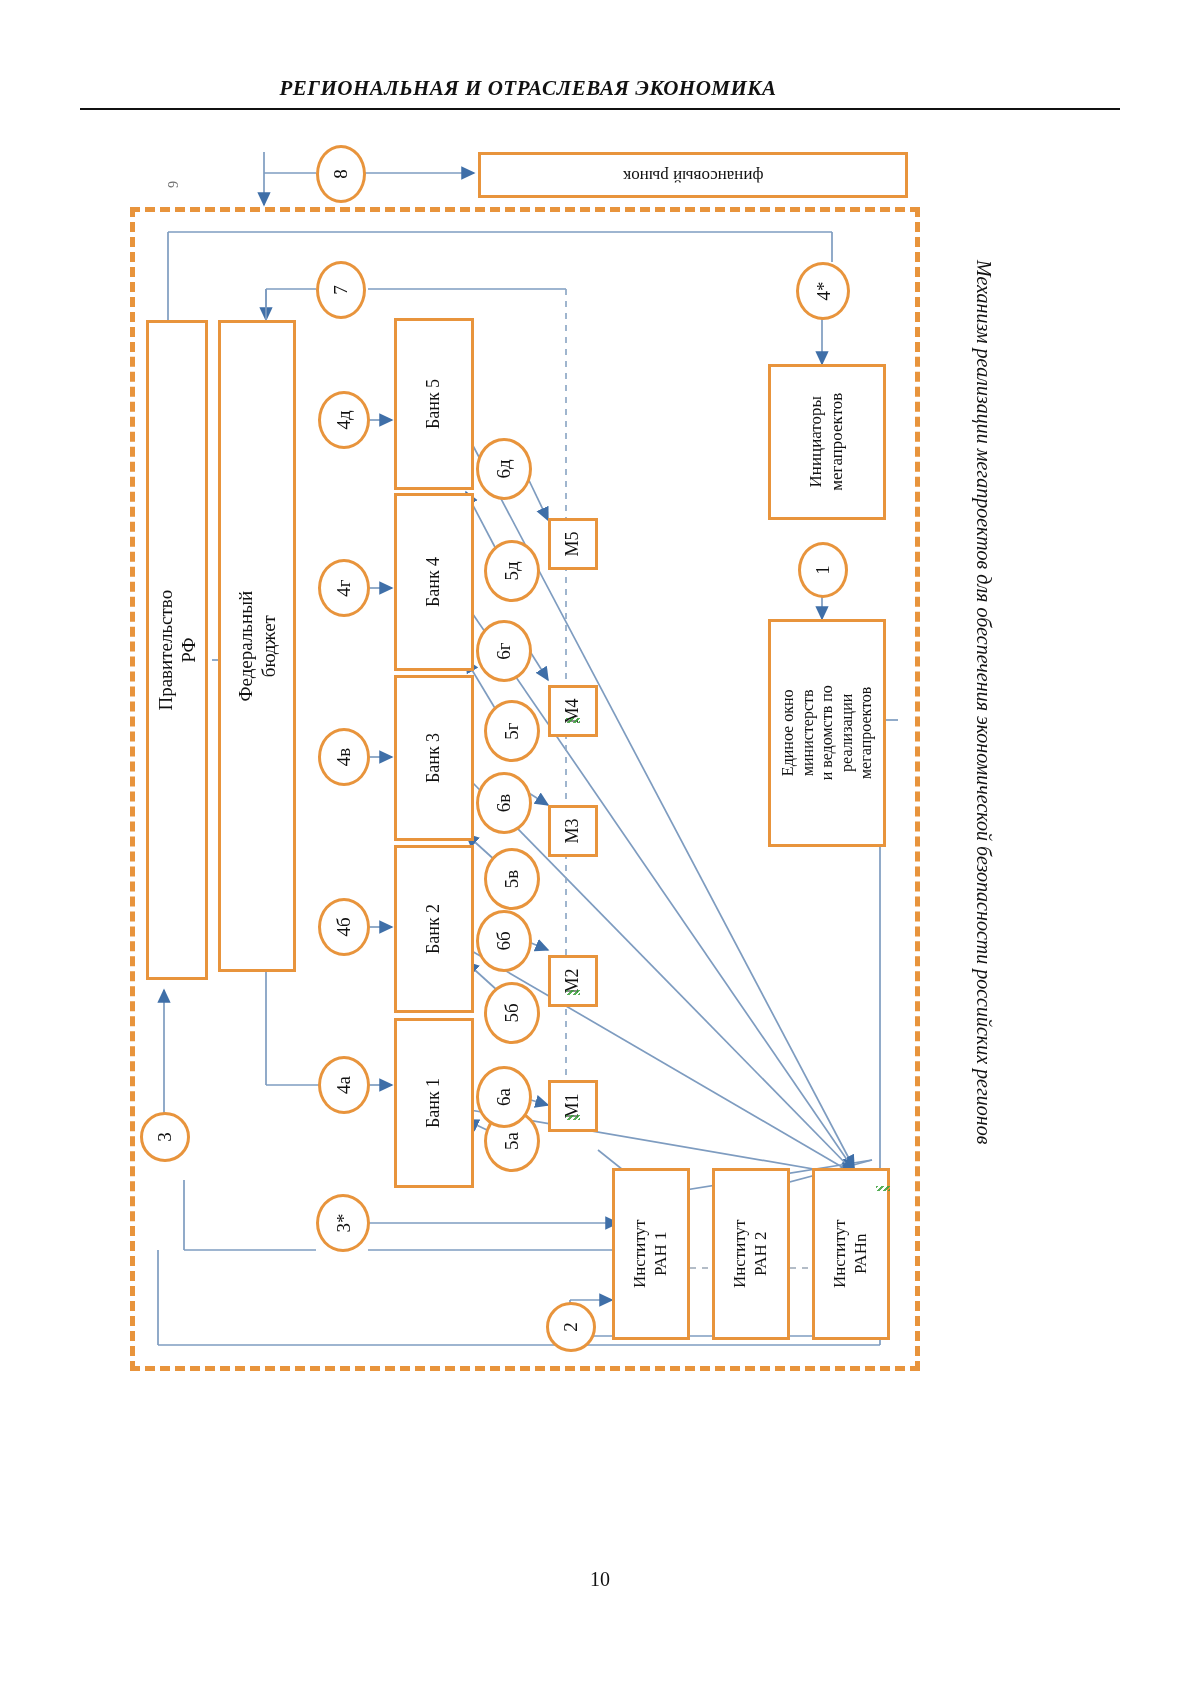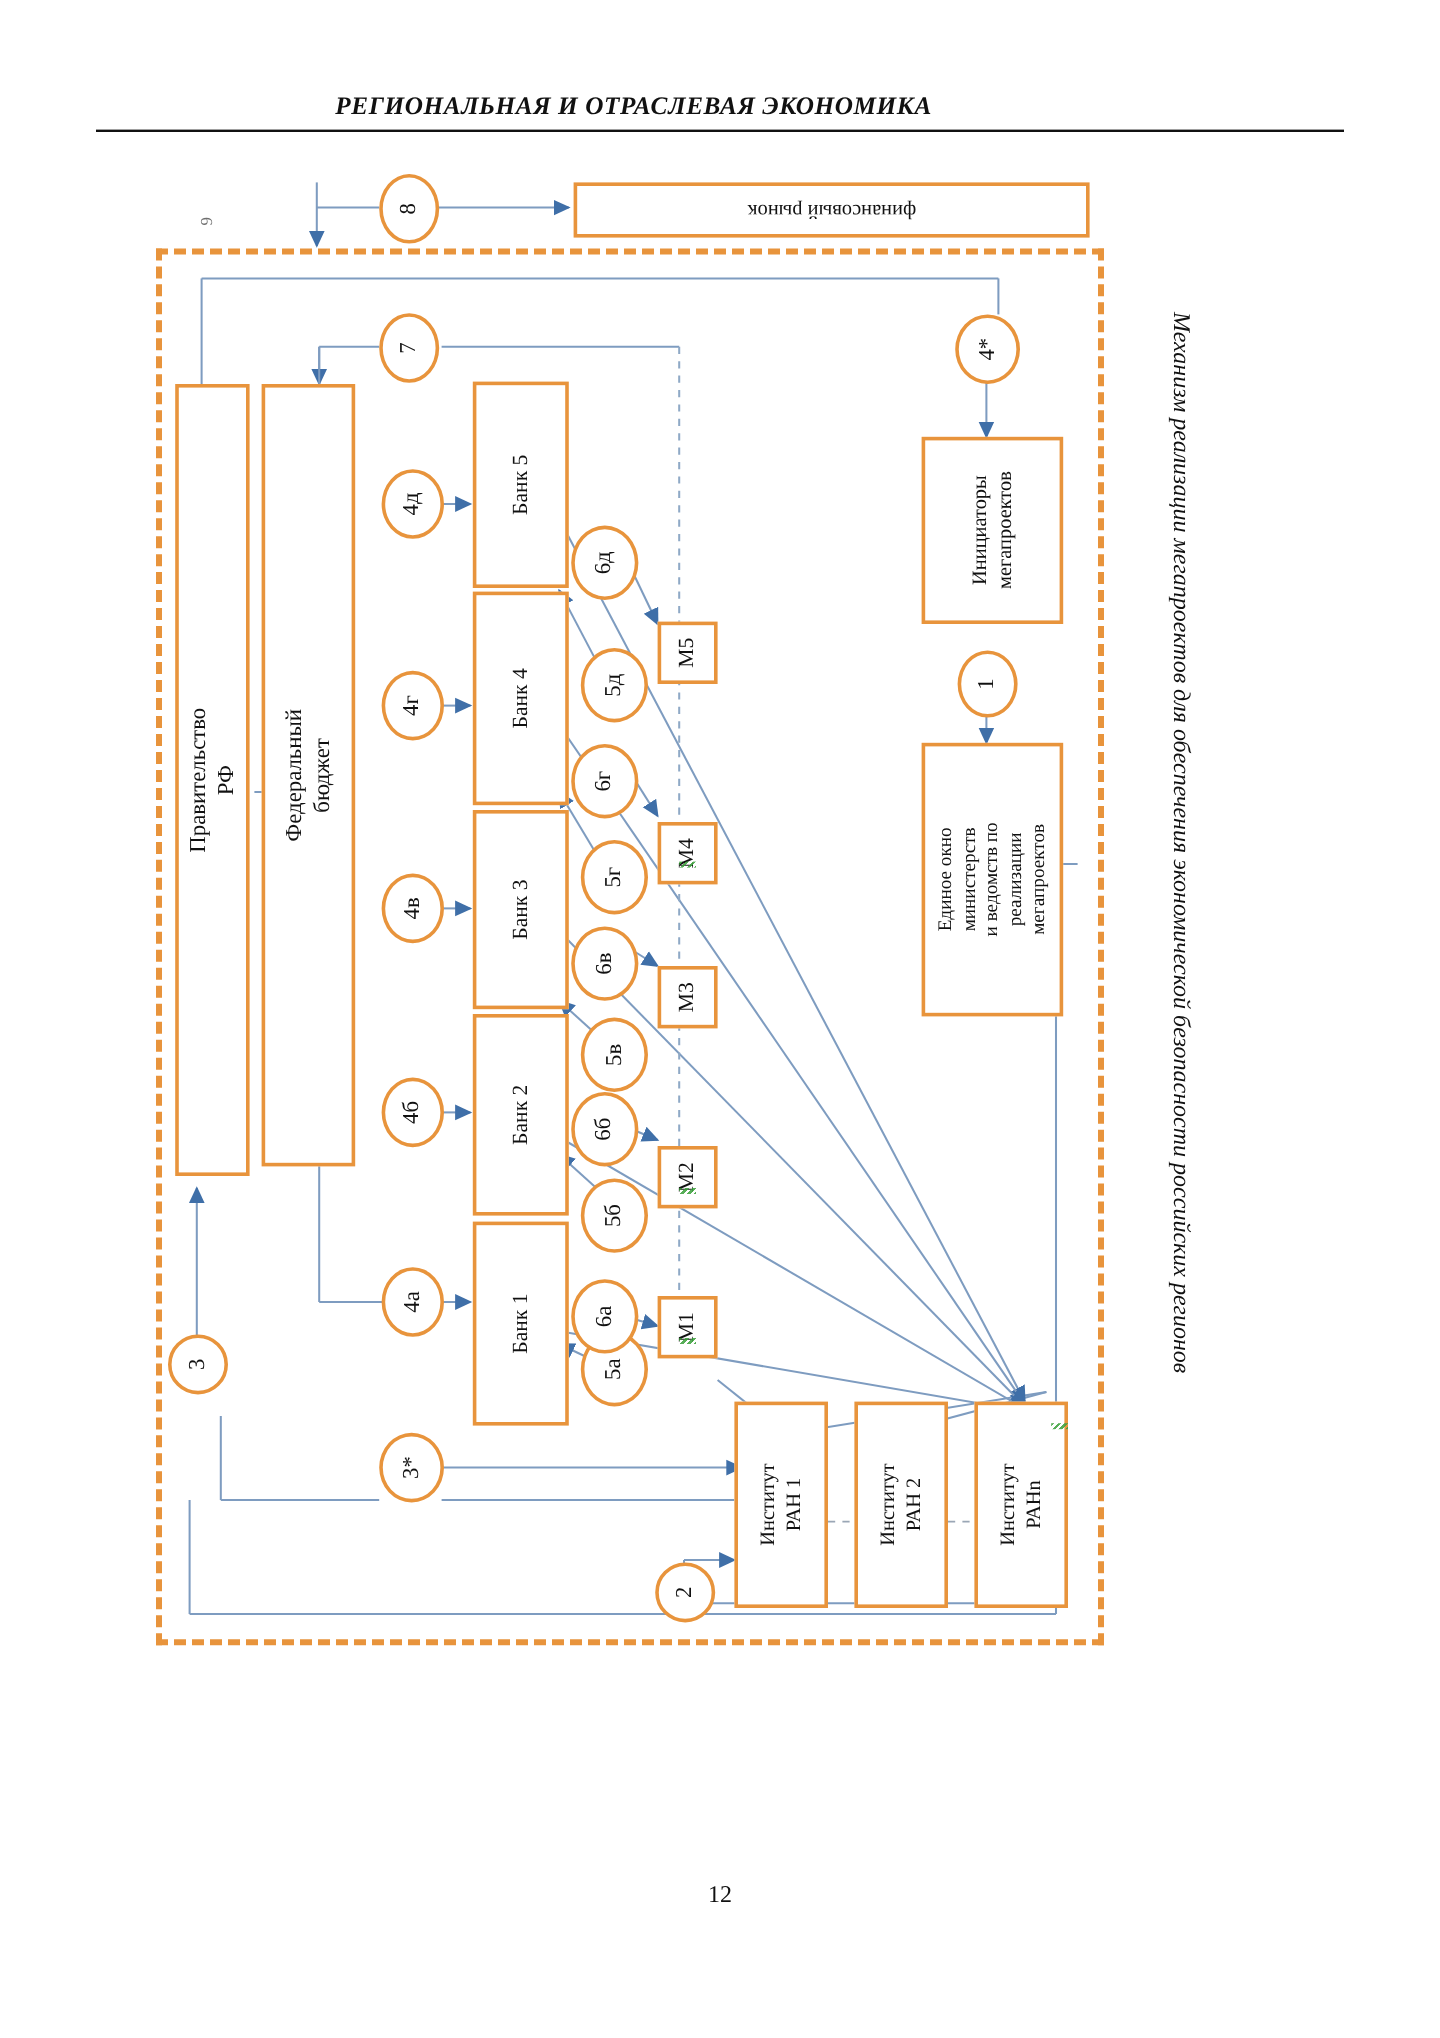--- a/index.html
+++ b/index.html
@@ -72,21 +72,21 @@
   
   .squig{position:absolute;height:5px;width:14px;
      background:repeating-linear-gradient(135deg,#3aa03a 0 2px,transparent 2px 4px);
      opacity:.85;}
 </style>
 </head>
 <body>
 
 <div id="running-head">РЕГИОНАЛЬНАЯ И ОТРАСЛЕВАЯ ЭКОНОМИКА</div>
 <div id="head-rule"></div>
-<div id="page-number">12</div>
+<div id="page-number">10</div>
 
 <div id="figure">
 
   <svg id="svg-layer" viewBox="0 0 1200 1560">
     <defs>
       <marker id="ah" markerWidth="9" markerHeight="9" refX="7.5" refY="4.5" orient="auto">
         <path d="M0,0.6 L8.4,4.5 L0,8.4 Z" fill="#3F6FA8"></path>
       </marker>
     </defs>
     <g stroke="#7E9CC0" stroke-width="1.7" fill="none" marker-end="url(#ah)">

